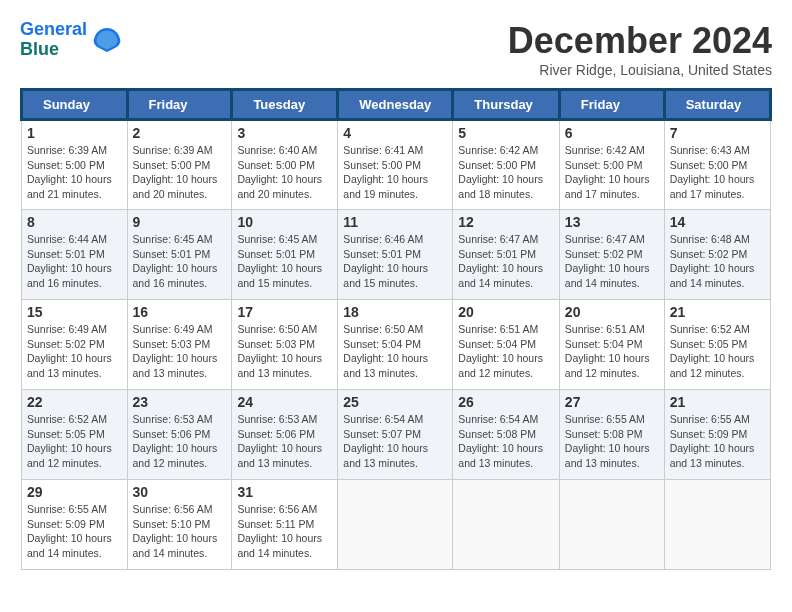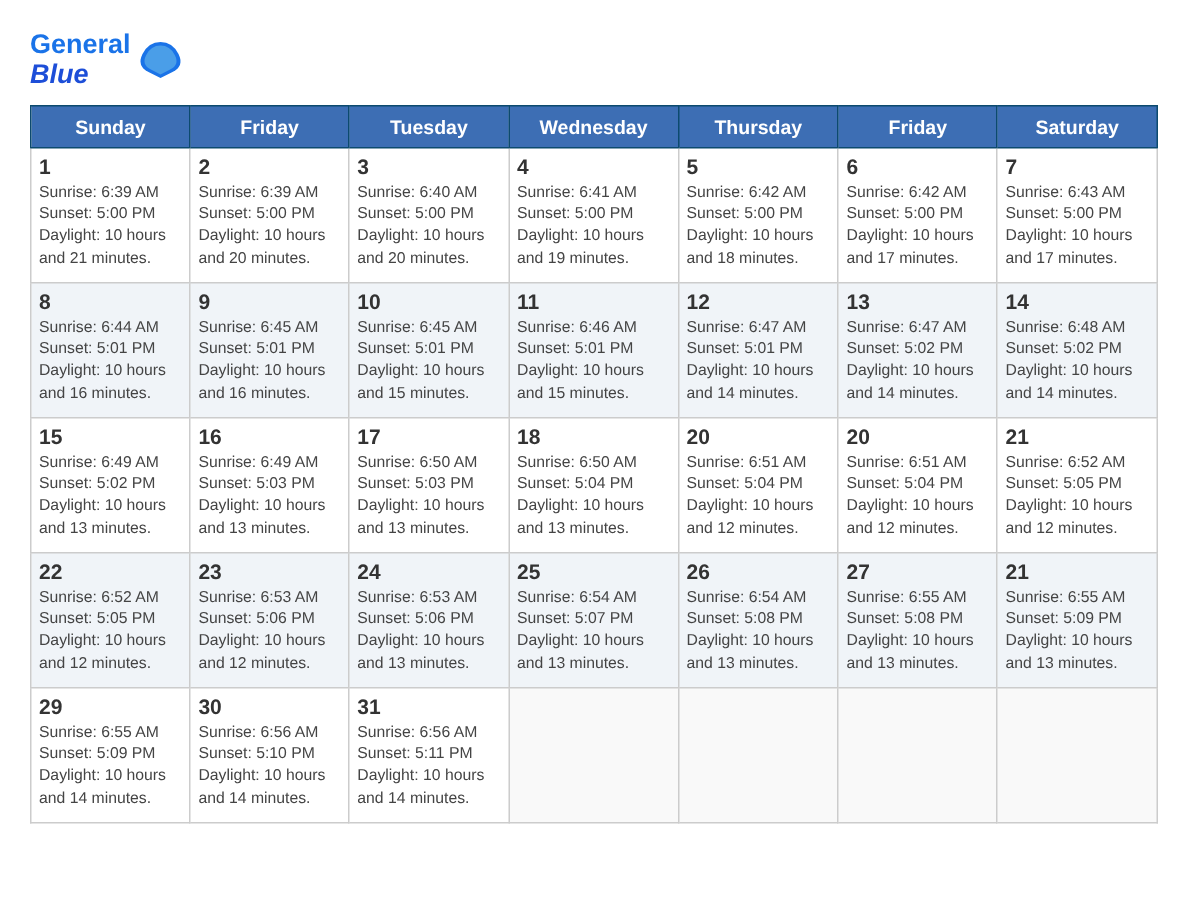--- a/index.html
+++ b/index.html
@@ -49,24 +49,24 @@
     }
     .calendar {
       width: 100%;
       border-collapse: collapse;
       font-size: 11px;
     }
     .calendar th {
       background-color: #3d6eb4;
       color: #fff;
       padding: 6px 20px;
-      text-align: center;
+      text-align: left;
       font-size: 13px;
       font-weight: bold;
-      border: 1px solid #0c4a6e;
+      border: 3px solid #0c4a6e;
     }
     .calendar td {
       border: 1px solid #ccc;
       vertical-align: top;
       padding: 4px 5px;
       width: 107px;
       height: 90px;
       background: #fff;
     }
     .calendar tr:nth-child(even) td {
@@ -88,27 +88,31 @@
       background: #f9f9f9 !important;
     }
   </style>
 </head>
 <body>
 
 <div class="header">
   <div class="logo">
     <div>
       <div class="logo-text">
-        <span>General</span><br><span style="color:#1d4ed8;font-style:italic;">Blue</span>
+        <span>General</span><br><span style="color:#0f766e;">Blue</span>
       </div>
     </div>
     <svg class="logo-icon" viewBox="0 0 40 40">
       <path d="M20 5 Q30 5 35 15 Q40 25 30 30 L20 35 L10 30 Q0 25 5 15 Q10 5 20 5Z" fill="#1a73e8"></path>
       <path d="M20 8 Q28 8 32 16 Q36 24 28 28 L20 32 L12 28 Q4 24 8 16 Q12 8 20 8Z" fill="#4a9ee8"></path>
     </svg>
+  </div>
+  <div class="title-block">
+    <div class="month-title">December 2024</div>
+    <div class="location">River Ridge, Louisiana, United States</div>
   </div>
 </div>
 
 <table class="calendar">
   <thead>
     <tr>
       <th>Sunday</th>
       <th>Friday</th>
       <th>Tuesday</th>
       <th>Wednesday</th>

